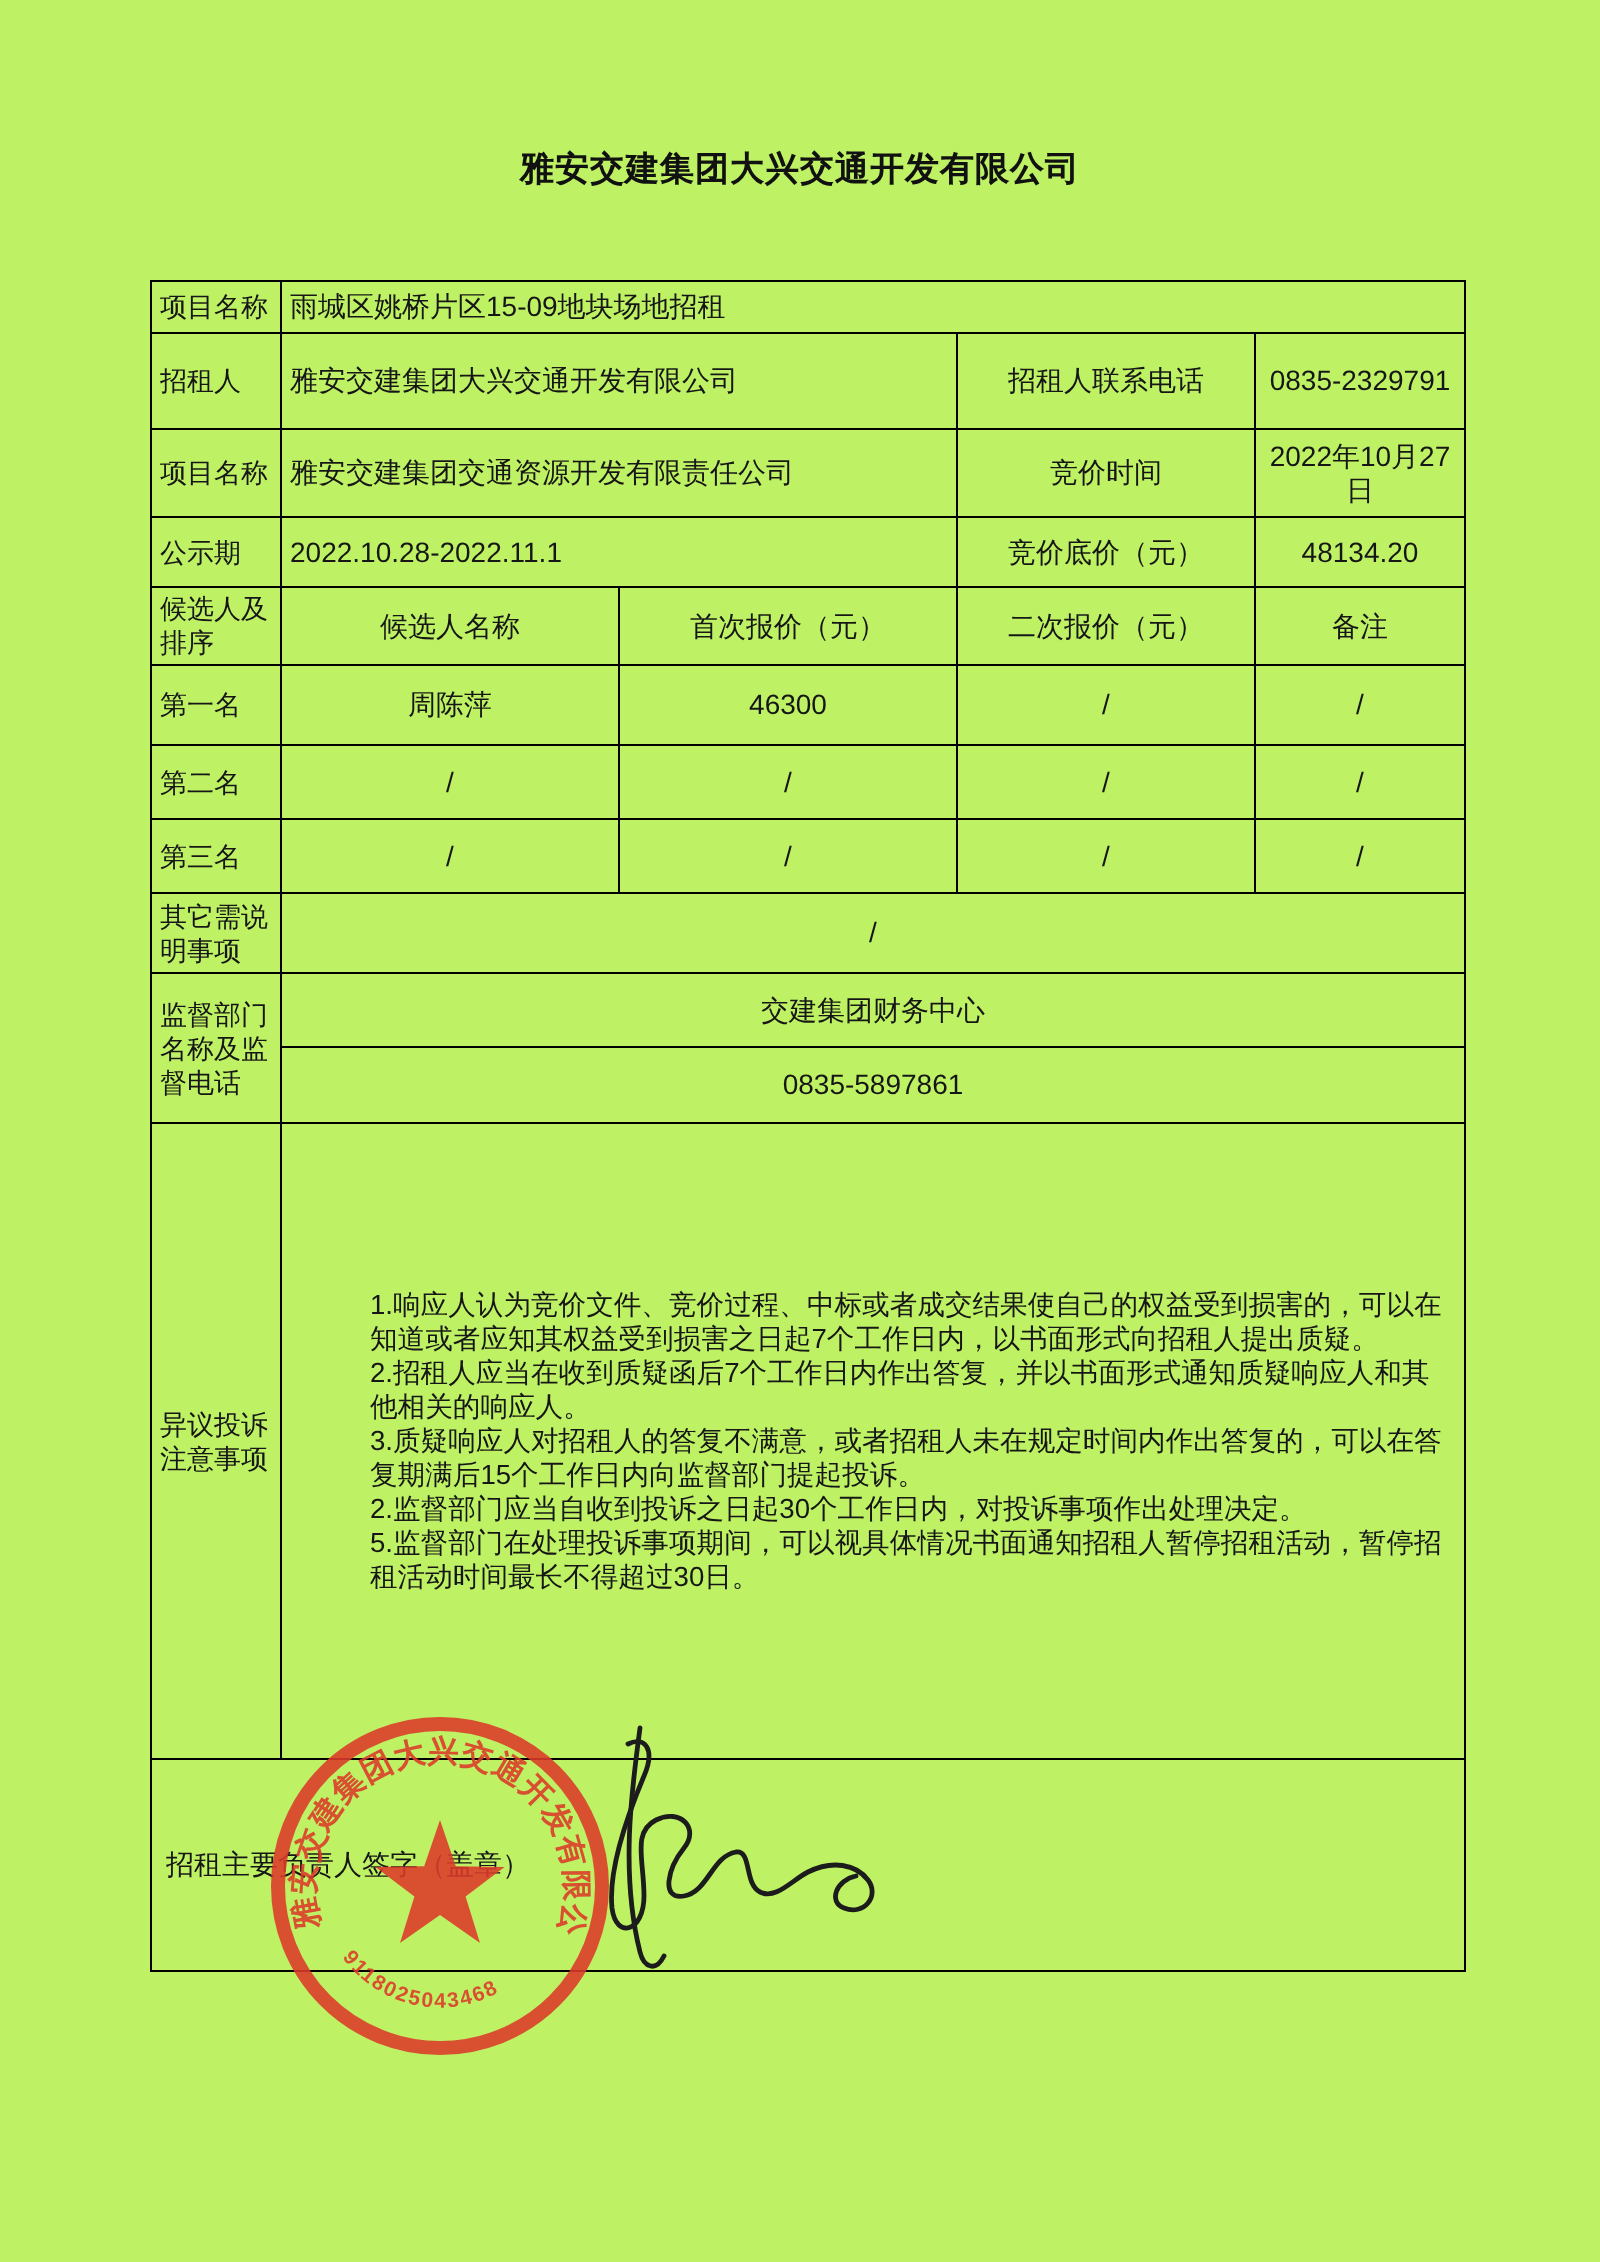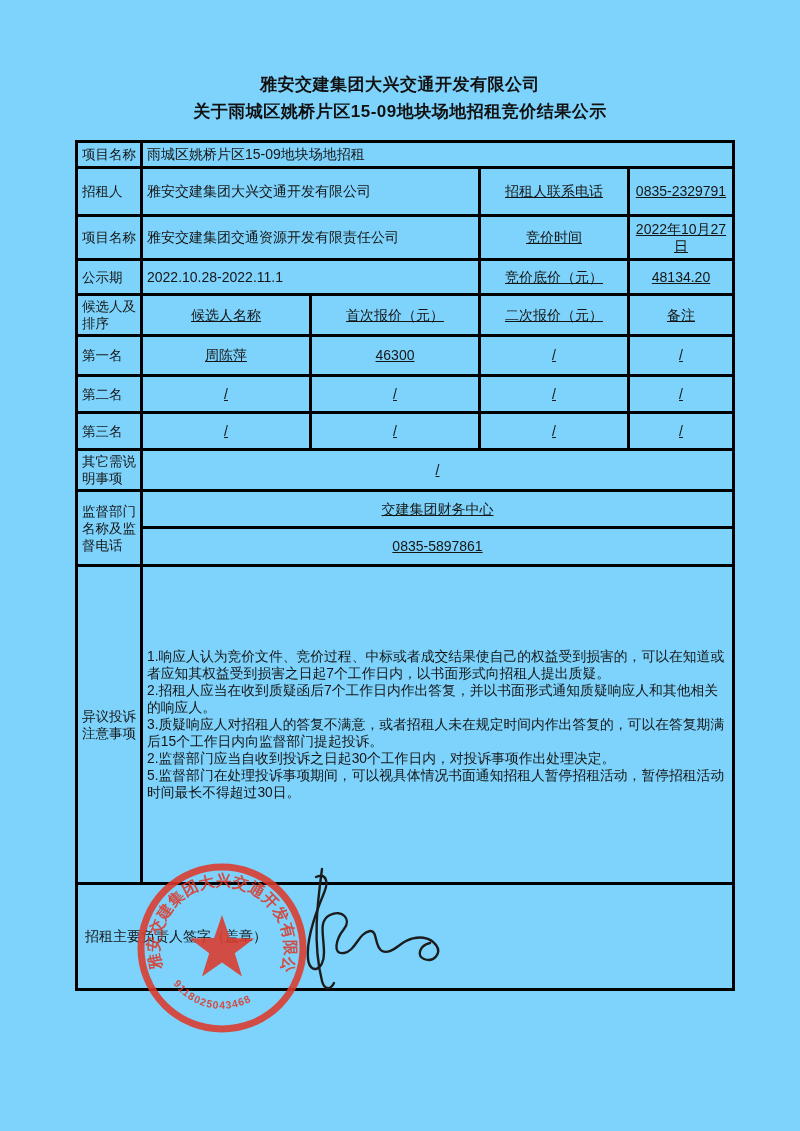--- a/index.html
+++ b/index.html
@@ -6,62 +6,62 @@
   html, body { background: #ffffff; }
   body {
     width: 800px; height: 1131px;
     font-family: "Liberation Sans", sans-serif;
     color: #161616;
     position: relative;
     overflow: hidden;
   }
   .page {
     position: absolute; inset: 0;
-    background: #7dd3fc;
+    background: #bef264;
   }
   .doc-title {
     padding-top: 71px;
     text-align: center;
     font-weight: bold;
     font-size: 17px;
     line-height: 27px;
     letter-spacing: 0.5px;
     color: #111;
   }
   table.main {
     position: absolute;
     left: 75px; top: 140px;
     width: 657px;
     border-collapse: collapse;
     table-layout: fixed;
     font-size: 14px;
   }
   table.main td {
-    border: 3px solid #000000;
+    border: 1px solid #000000;
     vertical-align: middle;
     padding: 2px 4px;
     line-height: 17px;
     word-break: break-all;
   }
   td.lab {
     font-size: 13.5px;
     text-align: left;
     padding-left: 3px;
     padding-right: 1px;
     line-height: 16px;
   }
-  td.c { text-align: center; text-decoration: underline; }
+  td.c { text-align: center; }
   td.l { text-align: left; padding-left: 5px; }
   td.notes-cell {
     text-align: left;
     padding: 10px 8px 10px 7px;
     font-size: 13.8px;
     line-height: 21px;
   }
-  .note-item { text-align: left; }
+  .note-item { text-align: left; margin-left: 40px; }
   td.sign-cell {
     position: relative;
     text-align: left;
     vertical-align: middle;
     overflow: visible;
   }
   .sign-label {
     position: relative;
     z-index: 1;
     padding-left: 3px;
@@ -83,21 +83,20 @@
     pointer-events: none;
   }
 </style>
 </head>
 <body>
 
 <div class="page">
 
   <div class="doc-title">
     <div>雅安交建集团大兴交通开发有限公司</div>
-    <div>关于雨城区姚桥片区15-09地块场地招租竞价结果公示</div>
   </div>
 
   <table class="main">
     <colgroup>
       <col style="width:65px">
         <col style="width:169px">
         <col style="width:169px">
       <col style="width:149px">
         <col style="width:105px">
     </colgroup>

